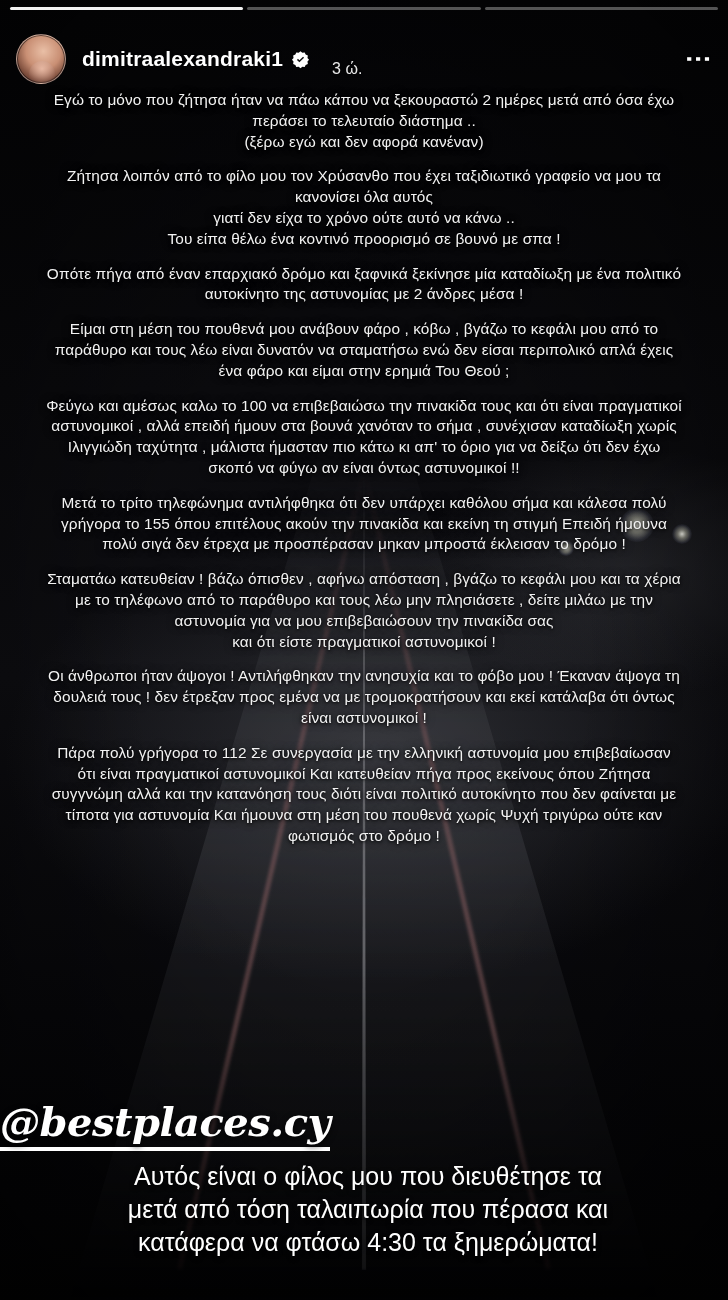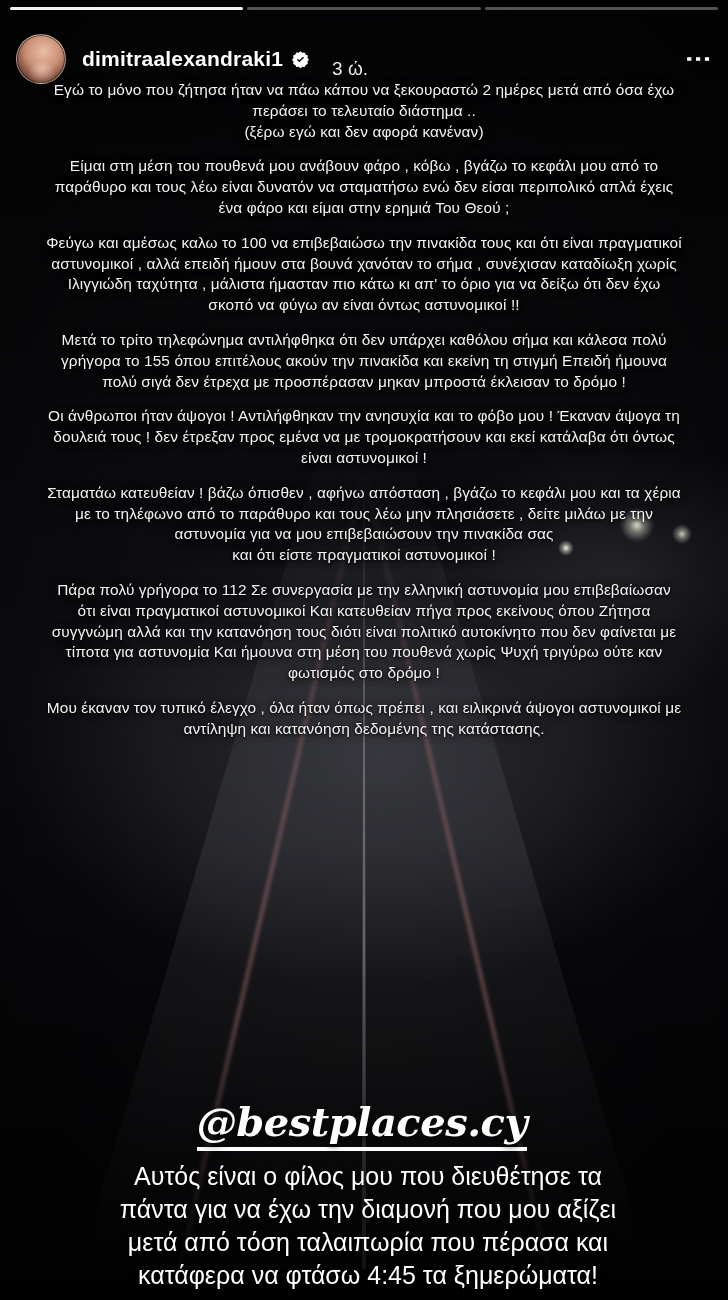--- a/index.html
+++ b/index.html
@@ -127,62 +127,61 @@
     text-shadow: 0 1px 3px rgba(0,0,0,0.8);
     white-space: nowrap;
   }
   .verified {
     width: 19px; height: 19px;
     margin-left: 8px;
     flex: 0 0 auto;
   }
   .timestamp {
     color: #e9e9e9;
-    font-size: 19px;
+    font-size: 16px;
     margin-left: 22px;
     text-shadow: 0 1px 3px rgba(0,0,0,0.8);
     white-space: nowrap;
     margin-top: 20px;
   }
   .more-btn {
     margin-left: auto;
     color: #fff;
     font-size: 26px;
     line-height: 14px;
     letter-spacing: 0;
     padding: 2px 8px;
     text-shadow: 0 1px 3px rgba(0,0,0,0.8);
     writing-mode: vertical-rl;
     font-weight: bold;
   }
 
   
   .caption {
     position: absolute;
-    top: 80px;
+    top: 90px;
     left: 46px;
     right: 46px;
     z-index: 4;
     text-align: center;
   }
   .para {
     color: #f2f2f2;
     font-size: 15.4px;
     line-height: 1.35;
     margin-bottom: 14px;
     text-shadow: 0 1px 3px rgba(0,0,0,0.95), 0 0 8px rgba(0,0,0,0.8);
     letter-spacing: 0.1px;
   }
 
   
   .mention {
     position: absolute;
     left: 0; right: 4px;
     top: 1098px;
-    text-align: center;
     z-index: 7;
   }
   .mention-text {
     display: inline-block;
     color: #fff;
     font-family: "DejaVu Serif", serif;
     font-style: italic;
     font-weight: bold;
     font-size: 40px;
     letter-spacing: -0.5px;
@@ -232,33 +231,33 @@
     <svg class="verified" viewBox="0 0 24 24">
       <path fill="#ffffff" d="M12 1.5l2.3 2.0 3.0-.5 1.2 2.8 2.8 1.2-.5 3.0 2.0 2.3-2.0 2.3.5 3.0-2.8 1.2-1.2 2.8-3.0-.5-2.3 2.0-2.3-2.0-3.0.5-1.2-2.8-2.8-1.2.5-3.0-2.0-2.3 2.0-2.3-.5-3.0 2.8-1.2 1.2-2.8 3.0.5z"></path>
       <path fill="#111111" d="M10.6 15.6l-3.1-3.1 1.3-1.3 1.8 1.8 4.6-4.6 1.3 1.3z"></path>
     </svg>
     <div class="timestamp">3 ώ.</div>
     <div class="more-btn">⋮</div>
   </div>
 
   <div class="caption">
     <div class="para">Εγώ το μόνο που ζήτησα ήταν να πάω κάπου να ξεκουραστώ 2 ημέρες μετά από όσα έχω περάσει το τελευταίο διάστημα ..<br>(ξέρω εγώ και δεν αφορά κανέναν)</div>
+    <div class="para">Ζήτησα λοιπόν από το φίλο μου τον Χρύσανθο που έχει ταξιδιωτικό γραφείο να μου τα κανονίσει όλα αυτός<br>γιατί δεν είχα το χρόνο ούτε αυτό να κάνω ..<br>Του είπα θέλω ένα  κοντινό προορισμό σε βουνό με σπα !</div>
+    <div class="para">Οπότε πήγα από έναν επαρχιακό δρόμο και ξαφνικά ξεκίνησε μία καταδίωξη με ένα πολιτικό αυτοκίνητο της αστυνομίας με 2 άνδρες μέσα !</div>
     <div class="para">Είμαι στη μέση του πουθενά μου ανάβουν φάρο , κόβω , βγάζω το κεφάλι μου από το παράθυρο και τους  λέω είναι δυνατόν να σταματήσω ενώ δεν είσαι περιπολικό απλά έχεις ένα φάρο και είμαι στην ερημιά Του Θεού  ;</div>
     <div class="para">Φεύγω και αμέσως καλω το 100  να επιβεβαιώσω την πινακίδα τους και ότι είναι πραγματικοί αστυνομικοί , αλλά επειδή ήμουν στα βουνά χανόταν το σήμα , συνέχισαν καταδίωξη χωρίς Ιλιγγιώδη ταχύτητα , μάλιστα ήμασταν πιο κάτω κι απ' το όριο για να δείξω ότι δεν έχω σκοπό να φύγω αν είναι όντως αστυνομικοί !!</div>
     <div class="para">Μετά το τρίτο τηλεφώνημα αντιλήφθηκα ότι δεν υπάρχει καθόλου σήμα και κάλεσα πολύ γρήγορα το 155 όπου επιτέλους ακούν την πινακίδα και εκείνη τη στιγμή Επειδή ήμουνα πολύ σιγά δεν έτρεχα με προσπέρασαν μηκαν μπροστά έκλεισαν το δρόμο !</div>
+    <div class="para">Σταματάω κατευθείαν ! βάζω όπισθεν , αφήνω απόσταση , βγάζω το κεφάλι μου και  τα χέρια  με το τηλέφωνο  από το  παράθυρο και τους λέω μην πλησιάσετε , δείτε μιλάω με την αστυνομία για  να μου επιβεβαιώσουν την πινακίδα σας<br>και ότι είστε  πραγματικοί  αστυνομικοί !</div>
     <div class="para">Οι άνθρωποι ήταν άψογοι ! Αντιλήφθηκαν την ανησυχία και το φόβο μου ! Έκαναν άψογα τη δουλειά τους ! δεν έτρεξαν προς εμένα να με τρομοκρατήσουν και εκεί κατάλαβα ότι όντως είναι αστυνομικοί !</div>
-    <div class="para">Σταματάω κατευθείαν ! βάζω όπισθεν , αφήνω απόσταση , βγάζω το κεφάλι μου και  τα χέρια  με το τηλέφωνο  από το  παράθυρο και τους λέω μην πλησιάσετε , δείτε μιλάω με την αστυνομία για  να μου επιβεβαιώσουν την πινακίδα σας<br>και ότι είστε  πραγματικοί  αστυνομικοί !</div>
     <div class="para">Πάρα πολύ γρήγορα το 112 Σε συνεργασία με την ελληνική αστυνομία μου επιβεβαίωσαν ότι είναι πραγματικοί αστυνομικοί Και κατευθείαν  πήγα προς  εκείνους όπου Ζήτησα συγγνώμη αλλά και την κατανόηση τους διότι είναι πολιτικό αυτοκίνητο που δεν φαίνεται με τίποτα για αστυνομία Και ήμουνα στη μέση του πουθενά χωρίς Ψυχή τριγύρω ούτε καν φωτισμός στο δρόμο !</div>
-    <div class="para">Μου έκαναν τον τυπικό έλεγχο , όλα ήταν όπως πρέπει , και ειλικρινά άψογοι αστυνομικοί  με αντίληψη και κατανόηση δεδομένης της κατάστασης.</div>
   </div>
 
   <div class="mention">
     <span class="mention-text">@bestplaces.cy</span>
   </div>
 
   <div class="closing">
     <div class="closing-line">Αυτός είναι ο φίλος μου που διευθέτησε τα</div>
-    <div class="closing-line">πάντα για να έχω την διαμονή που μου αξίζει</div>
     <div class="closing-line">μετά από τόση ταλαιπωρία που πέρασα και</div>
-    <div class="closing-line">κατάφερα να φτάσω 4:45 τα ξημερώματα!</div>
+    <div class="closing-line">κατάφερα να φτάσω 4:30 τα ξημερώματα!</div>
   </div>
 
 </div>
 
 </body></html>

